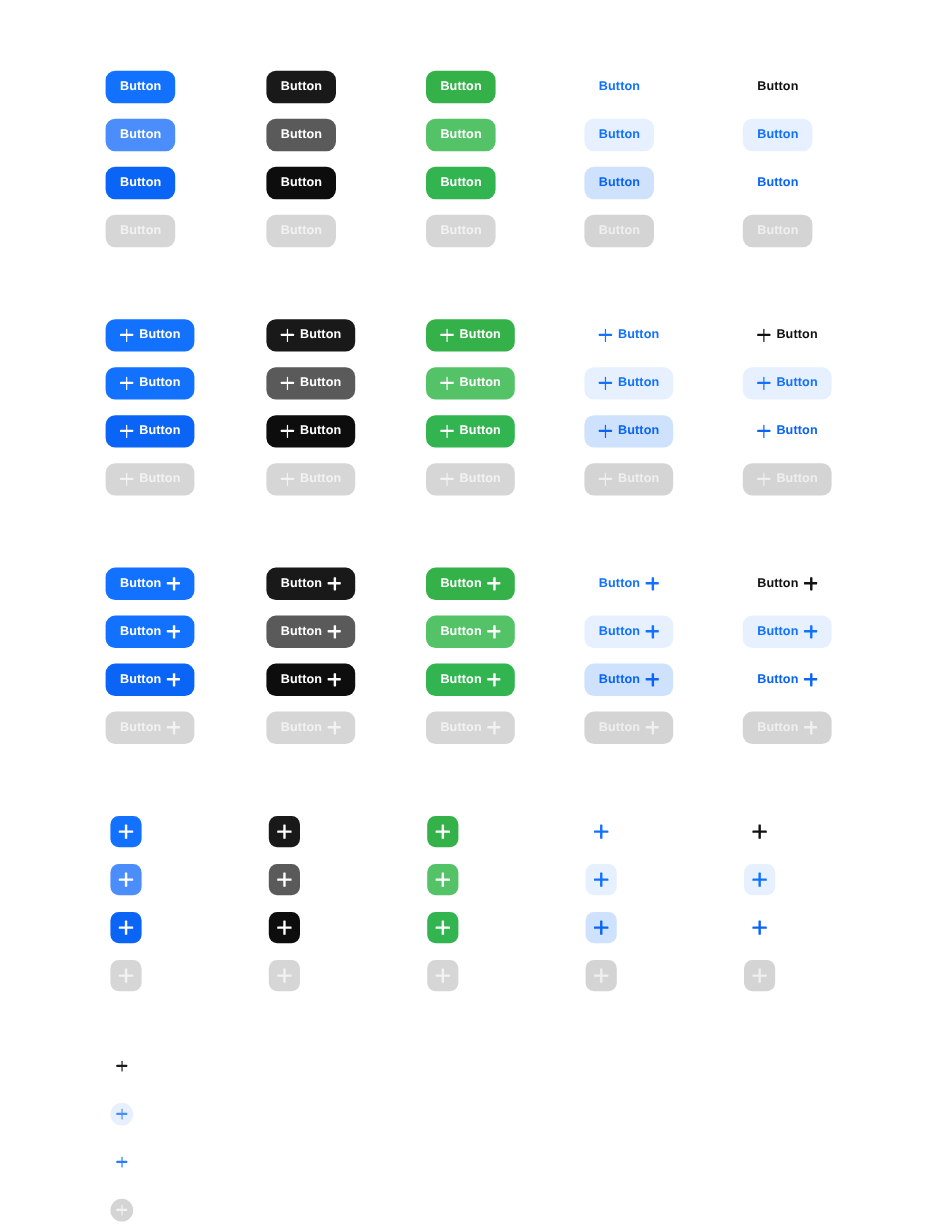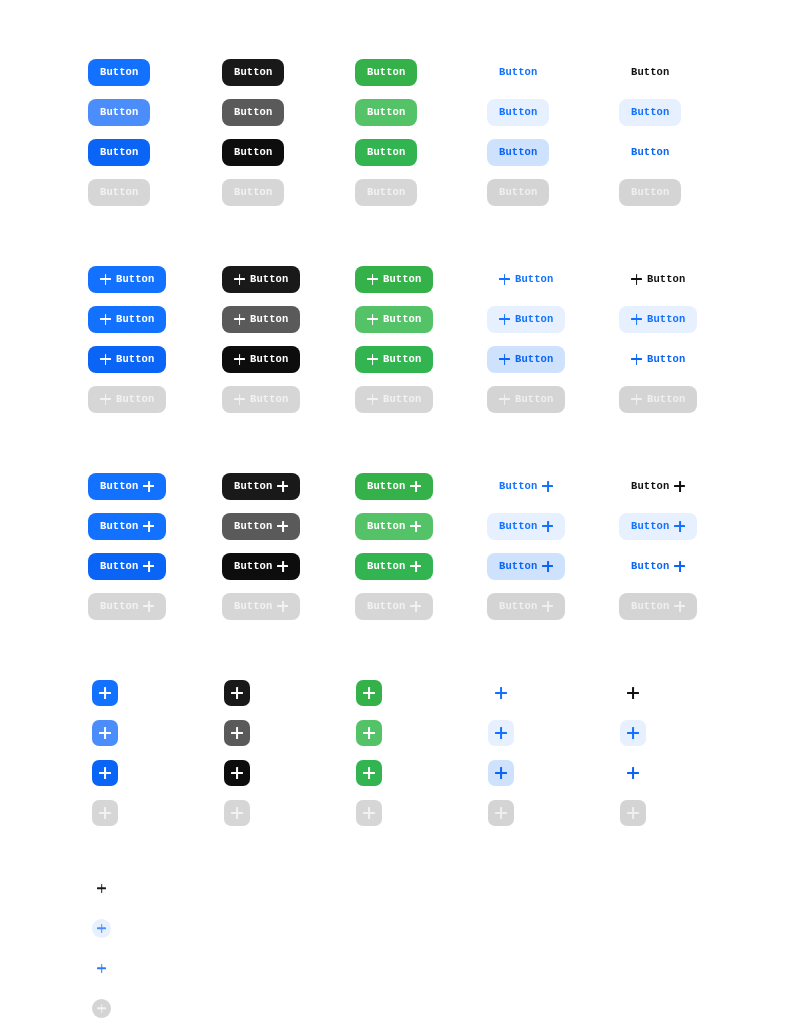--- a/index.html
+++ b/index.html
@@ -63,21 +63,21 @@
     font-family: "Liberation Sans", sans-serif;
     font-size: 10.5px;
     font-weight: 700;
     letter-spacing: 0.1px;
     line-height: 1;
     cursor: pointer;
     background: transparent;
     white-space: nowrap;
     box-sizing: border-box;
   }
-  .btn .label { display: inline-block; font-family: Liberation Mono, monospace; }
+  .btn .label { display: inline-block; }
 
   
   .plus {
     position: relative;
     display: inline-block;
     width: 11px;
     height: 11px;
     flex: 0 0 auto;
   }
   .plus::before,

